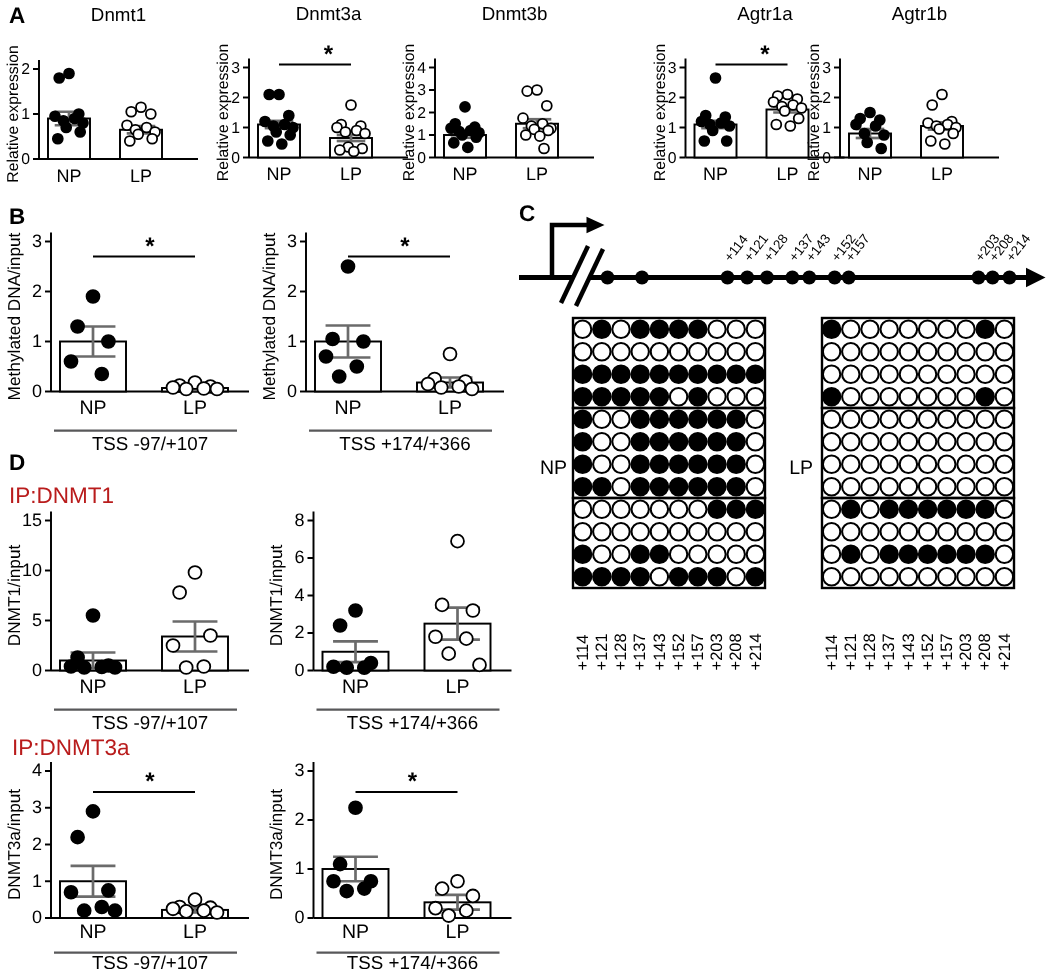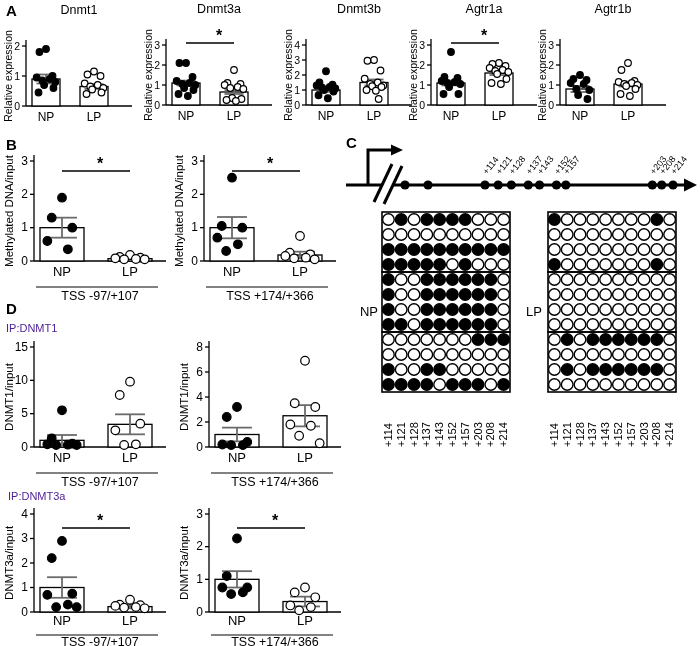--- a/index.html
+++ b/index.html
@@ -1,20 +1,20 @@
 <!DOCTYPE html>
 <html><head>
 <meta charset="utf-8">
 <style>
   html,body{margin:0;padding:0;background:#fff;}
   body{width:700px;height:646px;font-family:"Liberation Sans",sans-serif;}
   .figure{position:relative;width:700px;height:646px;background:#fff;overflow:hidden;}
   .slot{position:absolute;}
   .panel-letter{position:absolute;font-size:15px;font-weight:bold;color:#000;}
-  .ip-header{position:absolute;font-size:11px;color:#4c1d95;}
+  .ip-header{position:absolute;font-size:15px;color:#b91c1c;}
   .grid-label{position:absolute;font-size:13px;color:#000;width:26px;text-align:right;}
   svg text{font-family:"Liberation Sans",sans-serif;fill:#000;}
 </style>
 </head>
 <body>
 
 <div class="figure">
 
   <div class="panel-letter" style="left:6px;top:2px">A</div>
   <div class="panel-letter" style="left:6px;top:136px">B</div>
@@ -104,21 +104,21 @@
         <circle cx="90.26666666666667" cy="88" r="3.3" fill="#fff" stroke="#000000" stroke-width="1.2"></circle>
         <circle cx="103.33333333333333" cy="89" r="3.3" fill="#fff" stroke="#000000" stroke-width="1.2"></circle>
         <circle cx="92.13333333333334" cy="98" r="3.3" fill="#fff" stroke="#000000" stroke-width="1.2"></circle>
         <circle cx="101.46666666666667" cy="99" r="3.3" fill="#fff" stroke="#000000" stroke-width="1.2"></circle>
         <circle cx="86.53333333333333" cy="100" r="3.3" fill="#fff" stroke="#000000" stroke-width="1.2"></circle>
         <circle cx="95.86666666666666" cy="101" r="3.3" fill="#fff" stroke="#000000" stroke-width="1.2"></circle>
         <text x="94" y="120" text-anchor="middle" font-size="12">LP</text>
         <line x1="46" y1="43" x2="94" y2="43" stroke="#000000" stroke-width="1.3"></line>
         <text x="79" y="41" text-anchor="middle" font-size="16" font-weight="bold">*</text>
       </svg></div>
-  <div class="slot" style="left:280px;top:0px"><svg width="140" height="132">
+  <div class="slot" style="left:264px;top:0px"><svg width="140" height="132">
         <text x="79" y="13" text-anchor="middle" font-size="12.5">Dnmt3b</text>
         <text transform="rotate(-90 9 75)" x="9" y="78" text-anchor="middle" font-size="10.5">Relative expression</text>
         <line x1="26" y1="39" x2="26" y2="105" stroke="#000000" stroke-width="1.3"></line>
         <line x1="26" y1="105" x2="132" y2="105" stroke="#000000" stroke-width="1.3"></line>
         <line x1="22" y1="105" x2="26" y2="105" stroke="#000000" stroke-width="1.3"></line>
         <text x="20" y="108.5" text-anchor="end" font-size="10.5">0</text>
         <line x1="22" y1="90" x2="26" y2="90" stroke="#000000" stroke-width="1.3"></line>
         <text x="20" y="93.5" text-anchor="end" font-size="10.5">1</text>
         <line x1="22" y1="75" x2="26" y2="75" stroke="#000000" stroke-width="1.3"></line>
         <text x="20" y="78.5" text-anchor="end" font-size="10.5">2</text>
@@ -153,21 +153,21 @@
         <circle cx="97.73333333333333" cy="82.5" r="3.3" fill="#fff" stroke="#000000" stroke-width="1.2"></circle>
         <circle cx="90.26666666666667" cy="84" r="3.3" fill="#fff" stroke="#000000" stroke-width="1.2"></circle>
         <circle cx="103.33333333333333" cy="85.5" r="3.3" fill="#fff" stroke="#000000" stroke-width="1.2"></circle>
         <circle cx="92.13333333333334" cy="86.25" r="3.3" fill="#fff" stroke="#000000" stroke-width="1.2"></circle>
         <circle cx="101.46666666666667" cy="87" r="3.3" fill="#fff" stroke="#000000" stroke-width="1.2"></circle>
         <circle cx="86.53333333333333" cy="90" r="3.3" fill="#fff" stroke="#000000" stroke-width="1.2"></circle>
         <circle cx="95.86666666666666" cy="90.75" r="3.3" fill="#fff" stroke="#000000" stroke-width="1.2"></circle>
         <circle cx="98.66666666666667" cy="99" r="3.3" fill="#fff" stroke="#000000" stroke-width="1.2"></circle>
         <text x="94" y="120" text-anchor="middle" font-size="12">LP</text>
       </svg></div>
-  <div class="slot" style="left:405px;top:0px"><svg width="140" height="132">
+  <div class="slot" style="left:431px;top:0px"><svg width="140" height="132">
         <text x="79" y="13" text-anchor="middle" font-size="12.5">Agtr1a</text>
         <text transform="rotate(-90 9 75)" x="9" y="78" text-anchor="middle" font-size="10.5">Relative expression</text>
         <line x1="26" y1="39" x2="26" y2="105" stroke="#000000" stroke-width="1.3"></line>
         <line x1="26" y1="105" x2="132" y2="105" stroke="#000000" stroke-width="1.3"></line>
         <line x1="22" y1="105" x2="26" y2="105" stroke="#000000" stroke-width="1.3"></line>
         <text x="20" y="108.5" text-anchor="end" font-size="10.5">0</text>
         <line x1="22" y1="85" x2="26" y2="85" stroke="#000000" stroke-width="1.3"></line>
         <text x="20" y="88.5" text-anchor="end" font-size="10.5">1</text>
         <line x1="22" y1="65" x2="26" y2="65" stroke="#000000" stroke-width="1.3"></line>
         <text x="20" y="68.5" text-anchor="end" font-size="10.5">2</text>

